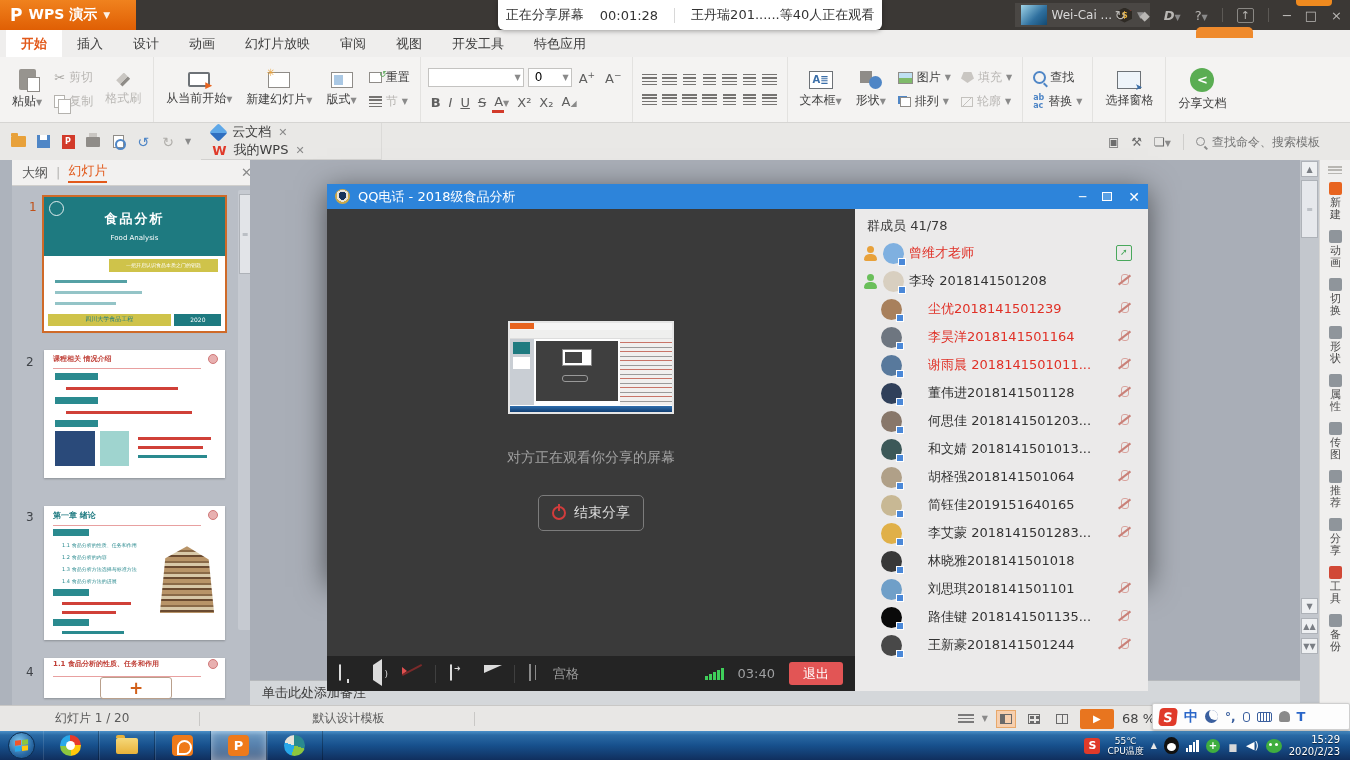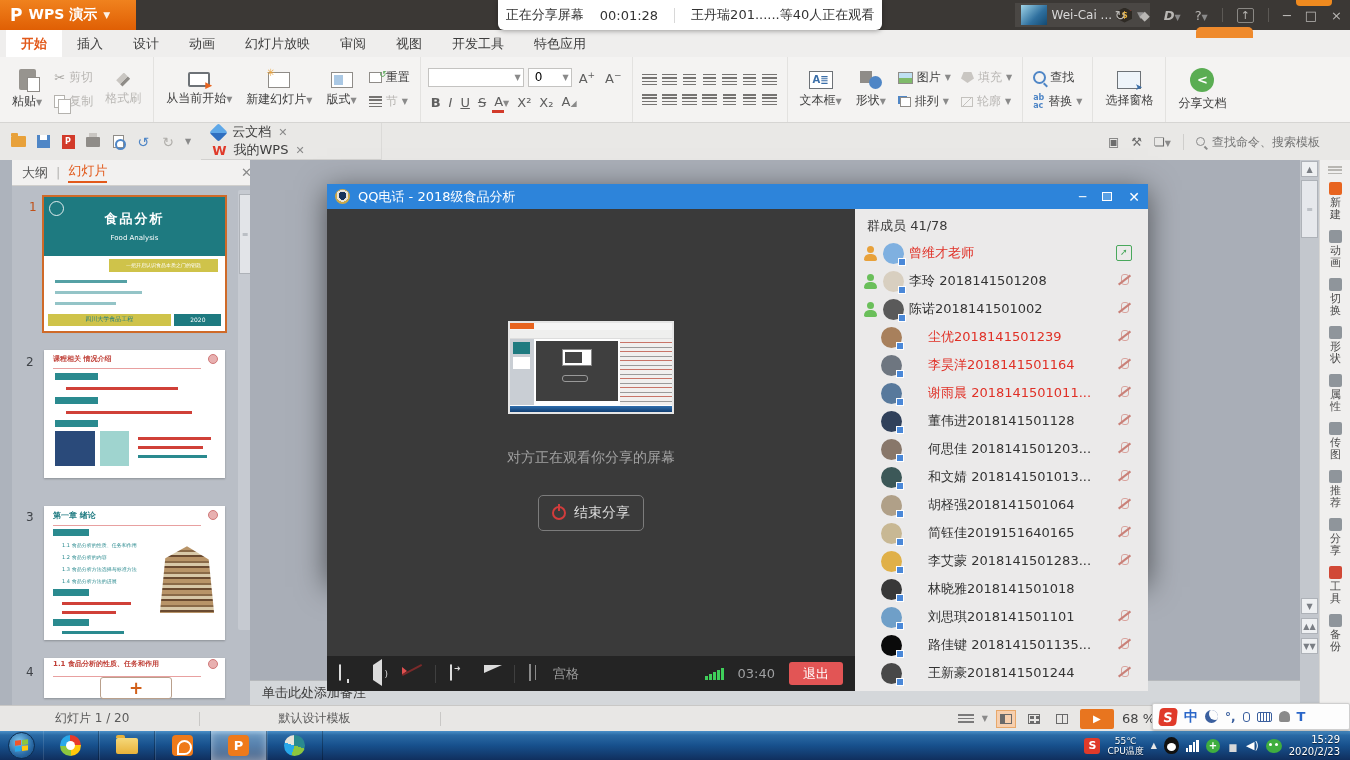--- a/index.html
+++ b/index.html
@@ -815,28 +815,20 @@
 
           <div class="member" data-style="normal" data-indent="0" data-role="member" data-right="muted">
             <span class="role-ico"></span>
             <span class="m-avatar" style="background:#d8cfc0">
               <i class="m-badge"></i>
             </span>
             <span class="m-name">李玲 2018141501208</span>
             <span class="m-right"></span>
           </div>
 
-          <div class="member" data-style="normal" data-indent="0" data-role="member" data-right="muted">
-            <span class="role-ico"></span>
-            <span class="m-avatar" style="background:#5a5a5a">
-              <i class="m-badge"></i>
-            </span>
-            <span class="m-name">陈诺2018141501002</span>
-            <span class="m-right"></span>
-          </div>
 
           <div class="member" data-style="red" data-indent="1" data-role="none" data-right="muted">
 
             <span class="m-avatar" style="background:#a8805c">
               <i class="m-badge"></i>
             </span>
             <span class="m-name">尘优2018141501239</span>
             <span class="m-right"></span>
           </div>
 
@@ -947,21 +939,21 @@
             <span class="m-name">王新豪2018141501244</span>
             <span class="m-right"></span>
           </div>
         </div>
     </div>
   </div>
 
   <div class="statusbar">
     <span class="sb-counter">幻灯片 1 / 20</span>
     <span class="sb-div" style="margin-left:70px"></span>
-    <span style="margin-left:66px">默认设计模板</span>
+    <span style="margin-left:100px">默认设计模板</span>
     <span class="sb-div" style="margin-left:90px"></span>
     <div class="sb-right">
       <span class="sb-lines"></span>
       <span class="ddv">▼</span>
       <span class="sb-view active">
           <span class="vi vi-norm"></span>
         </span>
       <span class="sb-view">
           <span class="vi vi-sort"></span>
         </span>

